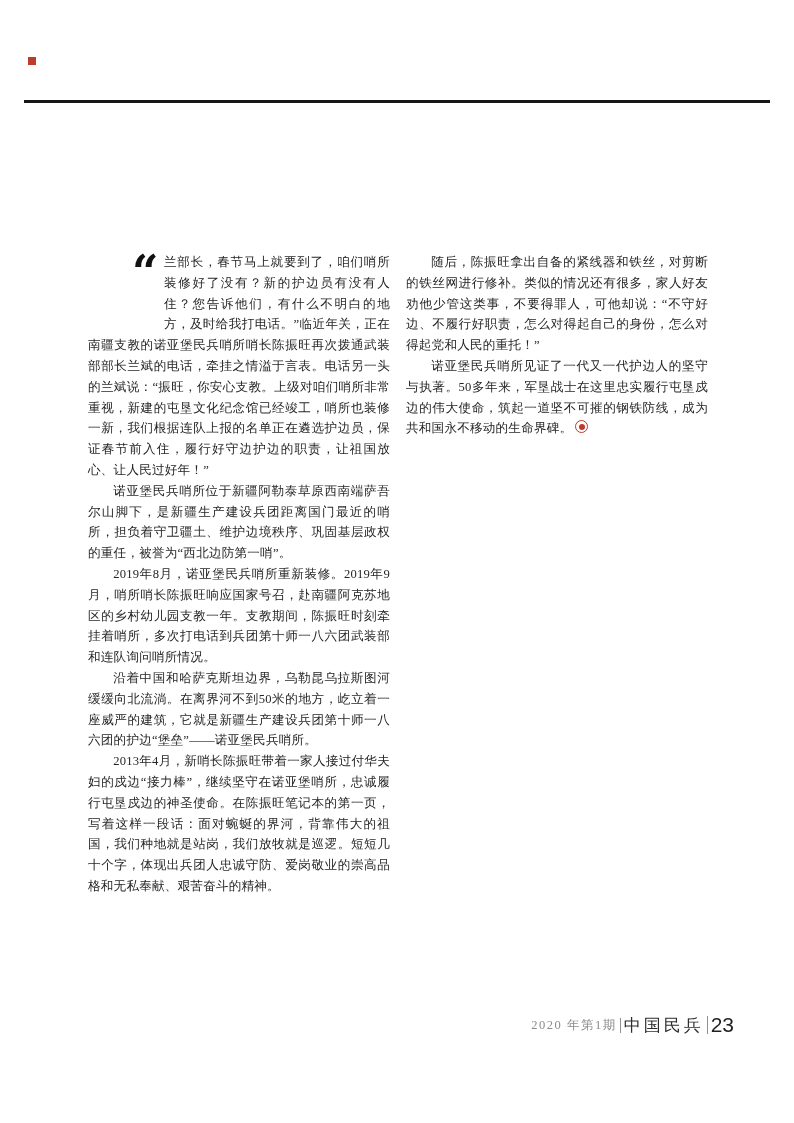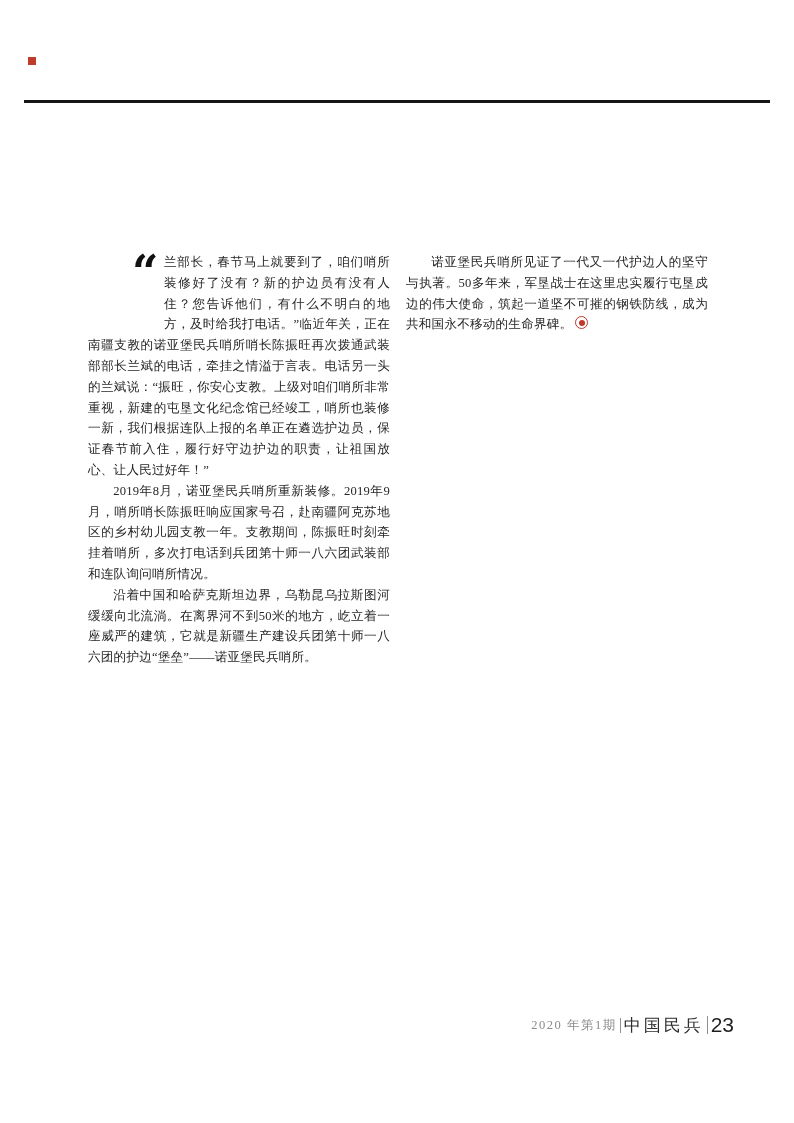--- a/index.html
+++ b/index.html
@@ -47,24 +47,27 @@
 </style>
 </head>
 <body>
 
 <div class="page">
   <div class="corner-square"></div>
   <div class="top-rule"></div>
 
   <div class="col col-left">
       <p class="lead"><span class="bigquote">“</span>兰部长，春节马上就要到了，咱们哨所装修好了没有？新的护边员有没有人住？您告诉他们，有什么不明白的地方，及时给我打电话。”临近年关，正在南疆支教的诺亚堡民兵哨所哨长陈振旺再次拨通武装部部长兰斌的电话，牵挂之情溢于言表。电话另一头的兰斌说：“振旺，你安心支教。上级对咱们哨所非常重视，新建的屯垦文化纪念馆已经竣工，哨所也装修一新，我们根据连队上报的名单正在遴选护边员，保证春节前入住，履行好守边护边的职责，让祖国放心、让人民过好年！”</p>
+      <p>诺亚堡民兵哨所位于新疆阿勒泰草原西南端萨吾尔山脚下，是新疆生产建设兵团距离国门最近的哨所，担负着守卫疆土、维护边境秩序、巩固基层政权的重任，被誉为“西北边防第一哨”。</p>
       <p>2019年8月，诺亚堡民兵哨所重新装修。2019年9月，哨所哨长陈振旺响应国家号召，赴南疆阿克苏地区的乡村幼儿园支教一年。支教期间，陈振旺时刻牵挂着哨所，多次打电话到兵团第十师一八六团武装部和连队询问哨所情况。</p>
       <p>沿着中国和哈萨克斯坦边界，乌勒昆乌拉斯图河缓缓向北流淌。在离界河不到50米的地方，屹立着一座威严的建筑，它就是新疆生产建设兵团第十师一八六团的护边“堡垒”——诺亚堡民兵哨所。</p>
+      <p>2013年4月，新哨长陈振旺带着一家人接过付华夫妇的戍边“接力棒”，继续坚守在诺亚堡哨所，忠诚履行屯垦戍边的神圣使命。在陈振旺笔记本的第一页，写着这样一段话：面对蜿蜒的界河，背靠伟大的祖国，我们种地就是站岗，我们放牧就是巡逻。短短几十个字，体现出兵团人忠诚守防、爱岗敬业的崇高品格和无私奉献、艰苦奋斗的精神。</p>
     </div>
   <div class="col col-right">
+      <p>随后，陈振旺拿出自备的紧线器和铁丝，对剪断的铁丝网进行修补。类似的情况还有很多，家人好友劝他少管这类事，不要得罪人，可他却说：“不守好边、不履行好职责，怎么对得起自己的身份，怎么对得起党和人民的重托！”</p>
       <p>诺亚堡民兵哨所见证了一代又一代护边人的坚守与执著。50多年来，军垦战士在这里忠实履行屯垦戍边的伟大使命，筑起一道坚不可摧的钢铁防线，成为共和国永不移动的生命界碑。<span class="end-mark"></span></p>
     </div>
 
   <div class="footer">
     <span class="issue">2020 年第1期</span>
     <span class="sep"></span>
     <span class="magazine">中国民兵</span>
     <span class="sep tall"></span>
     <span class="pageno">23</span>
   </div>

